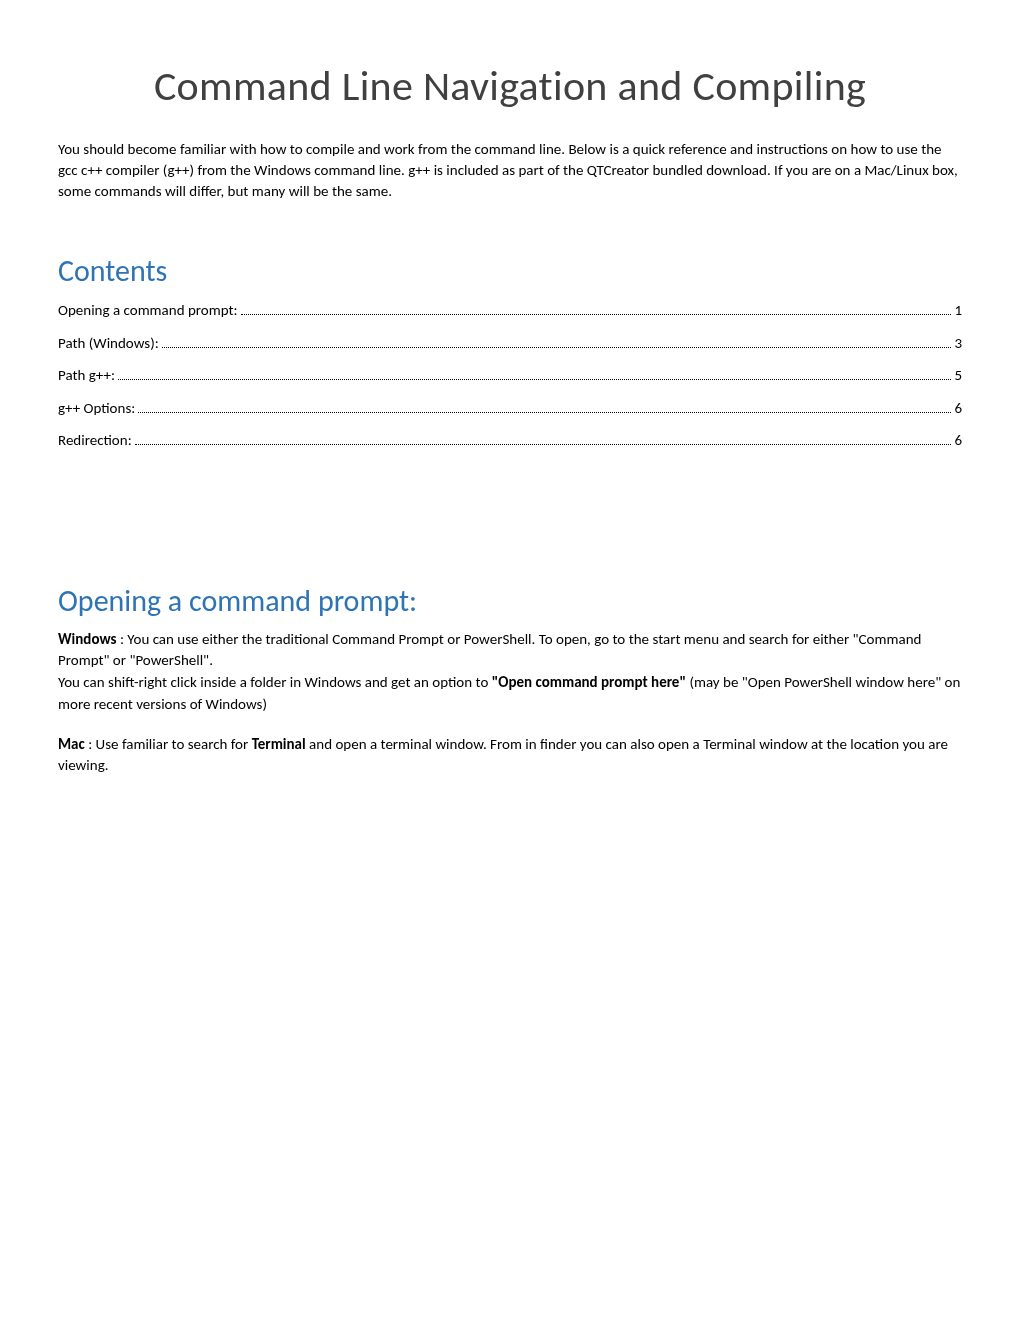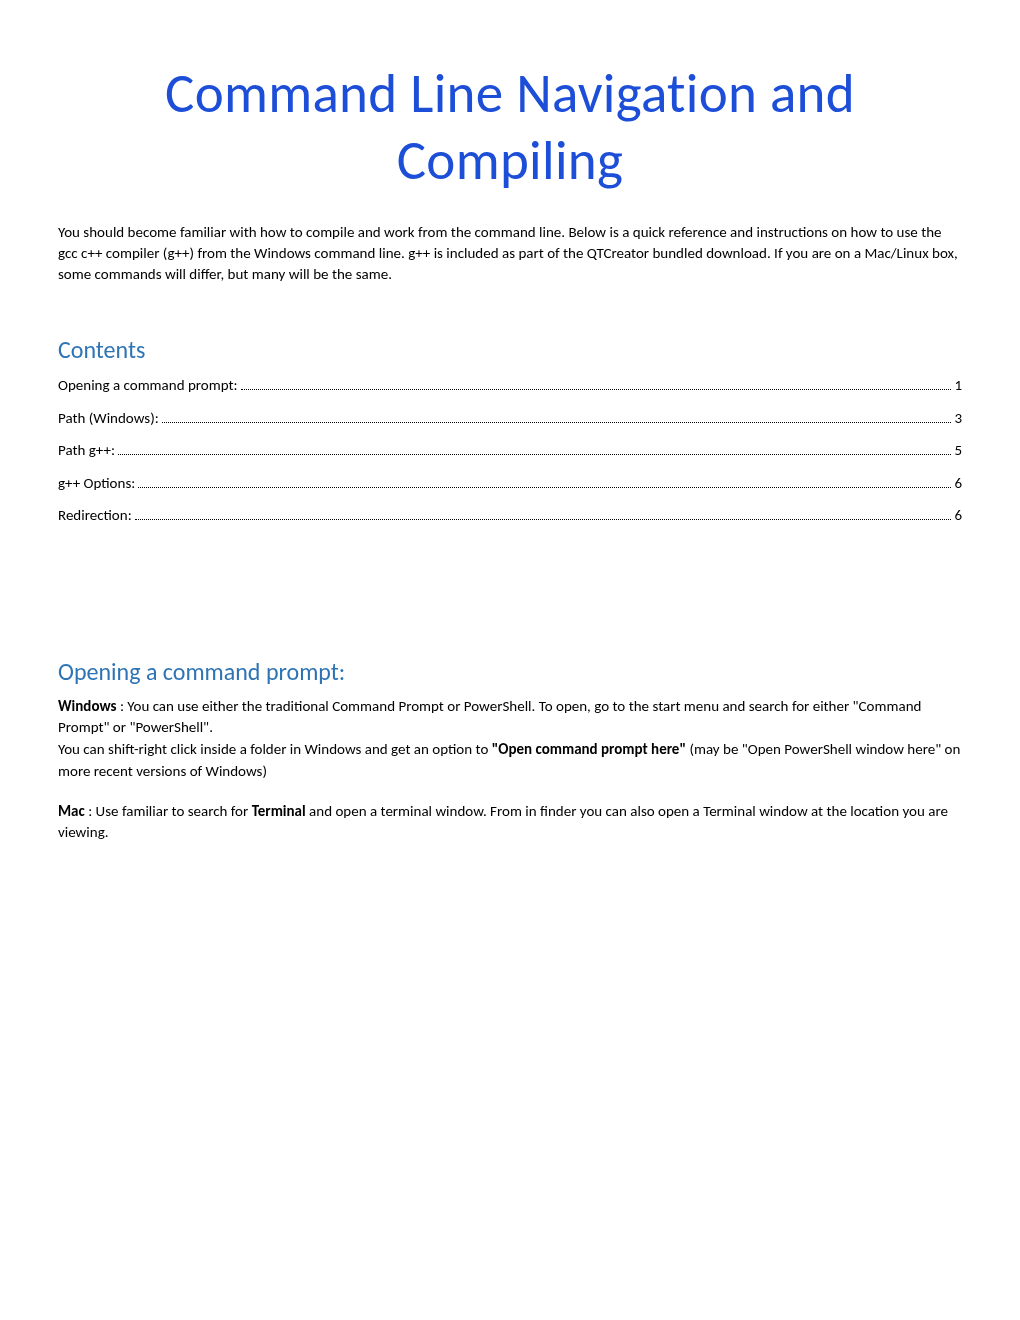--- a/index.html
+++ b/index.html
@@ -10,35 +10,35 @@
     body {
       width: 1020px;
       height: 1320px;
       background: #ffffff;
       font-family: Calibri, 'Segoe UI', Arial, sans-serif;
       color: #000000;
       padding: 60px 58px 60px 58px;
       position: relative;
     }
     .title {
-      font-size: 55px;
+      font-size: 42px;
       font-weight: 300;
       text-align: center;
-      color: #1d4ed8;
+      color: #404040;
       margin-bottom: 28px;
       letter-spacing: 0.3px;
     }
     .intro {
       font-size: 15px;
       line-height: 1.4;
       color: #000000;
       margin-bottom: 50px;
     }
     .section-heading {
-      font-size: 24px;
+      font-size: 30px;
       font-weight: 400;
       color: #2E74B5;
       margin-bottom: 10px;
     }
     .toc {
       margin-bottom: 130px;
     }
     .toc-entry {
       display: flex;
       align-items: baseline;

